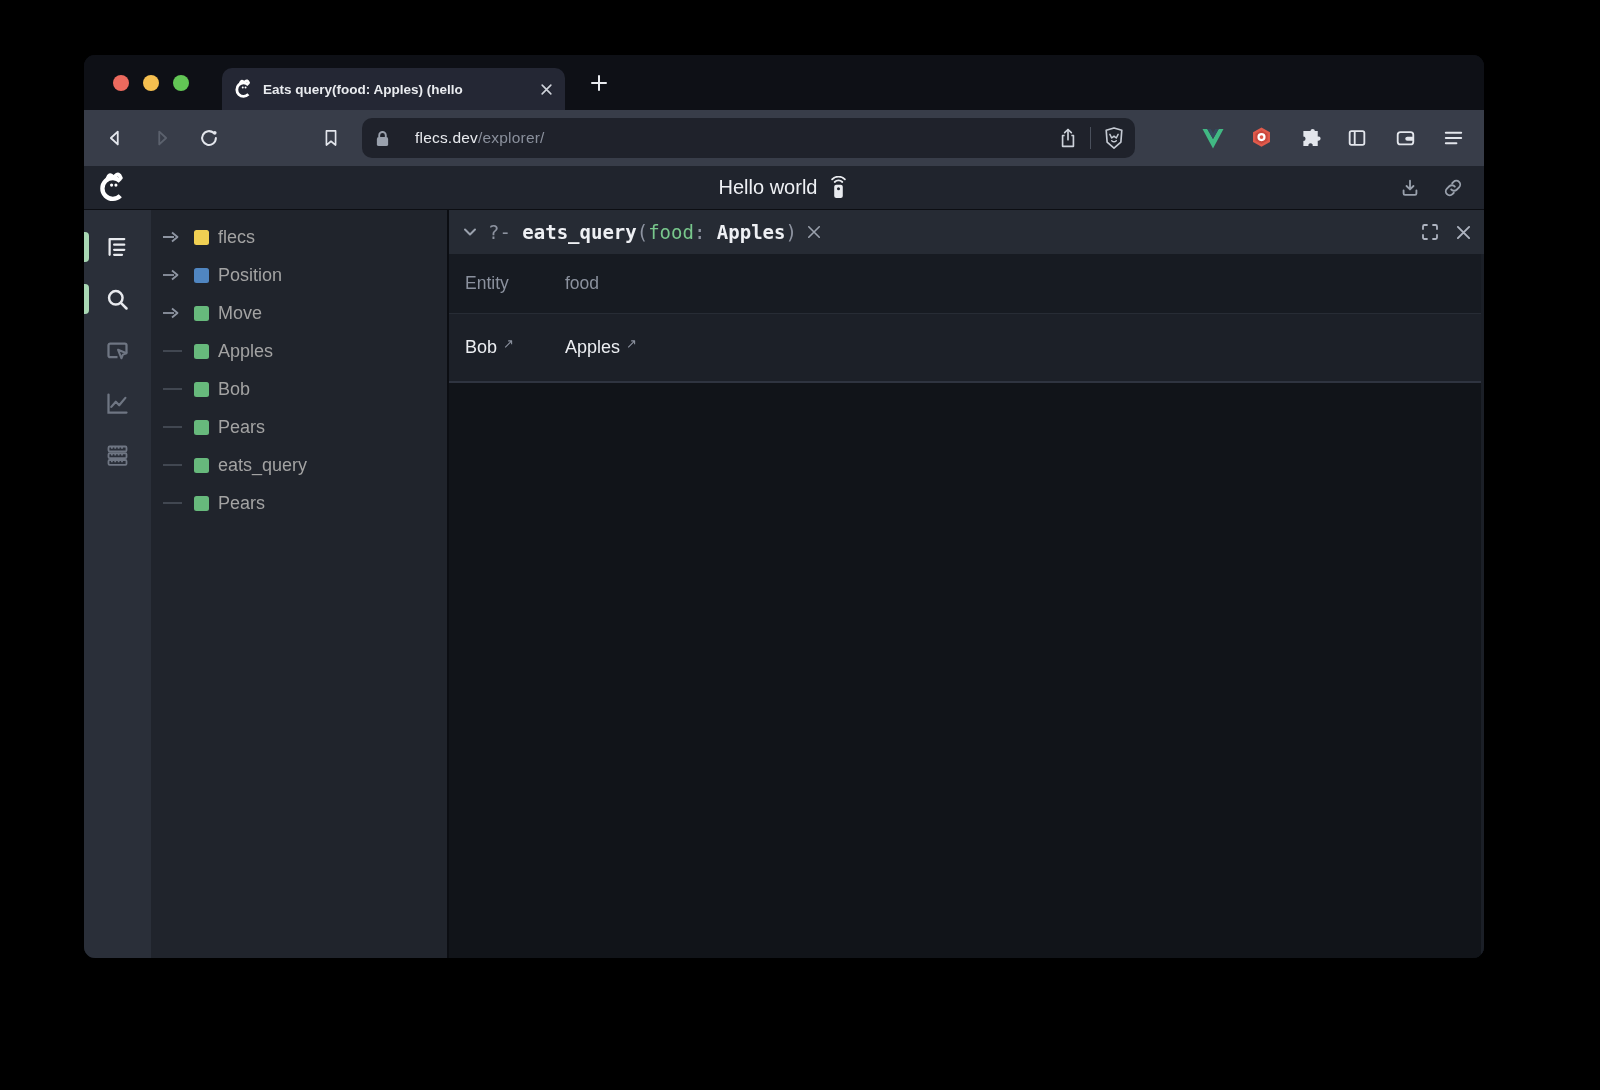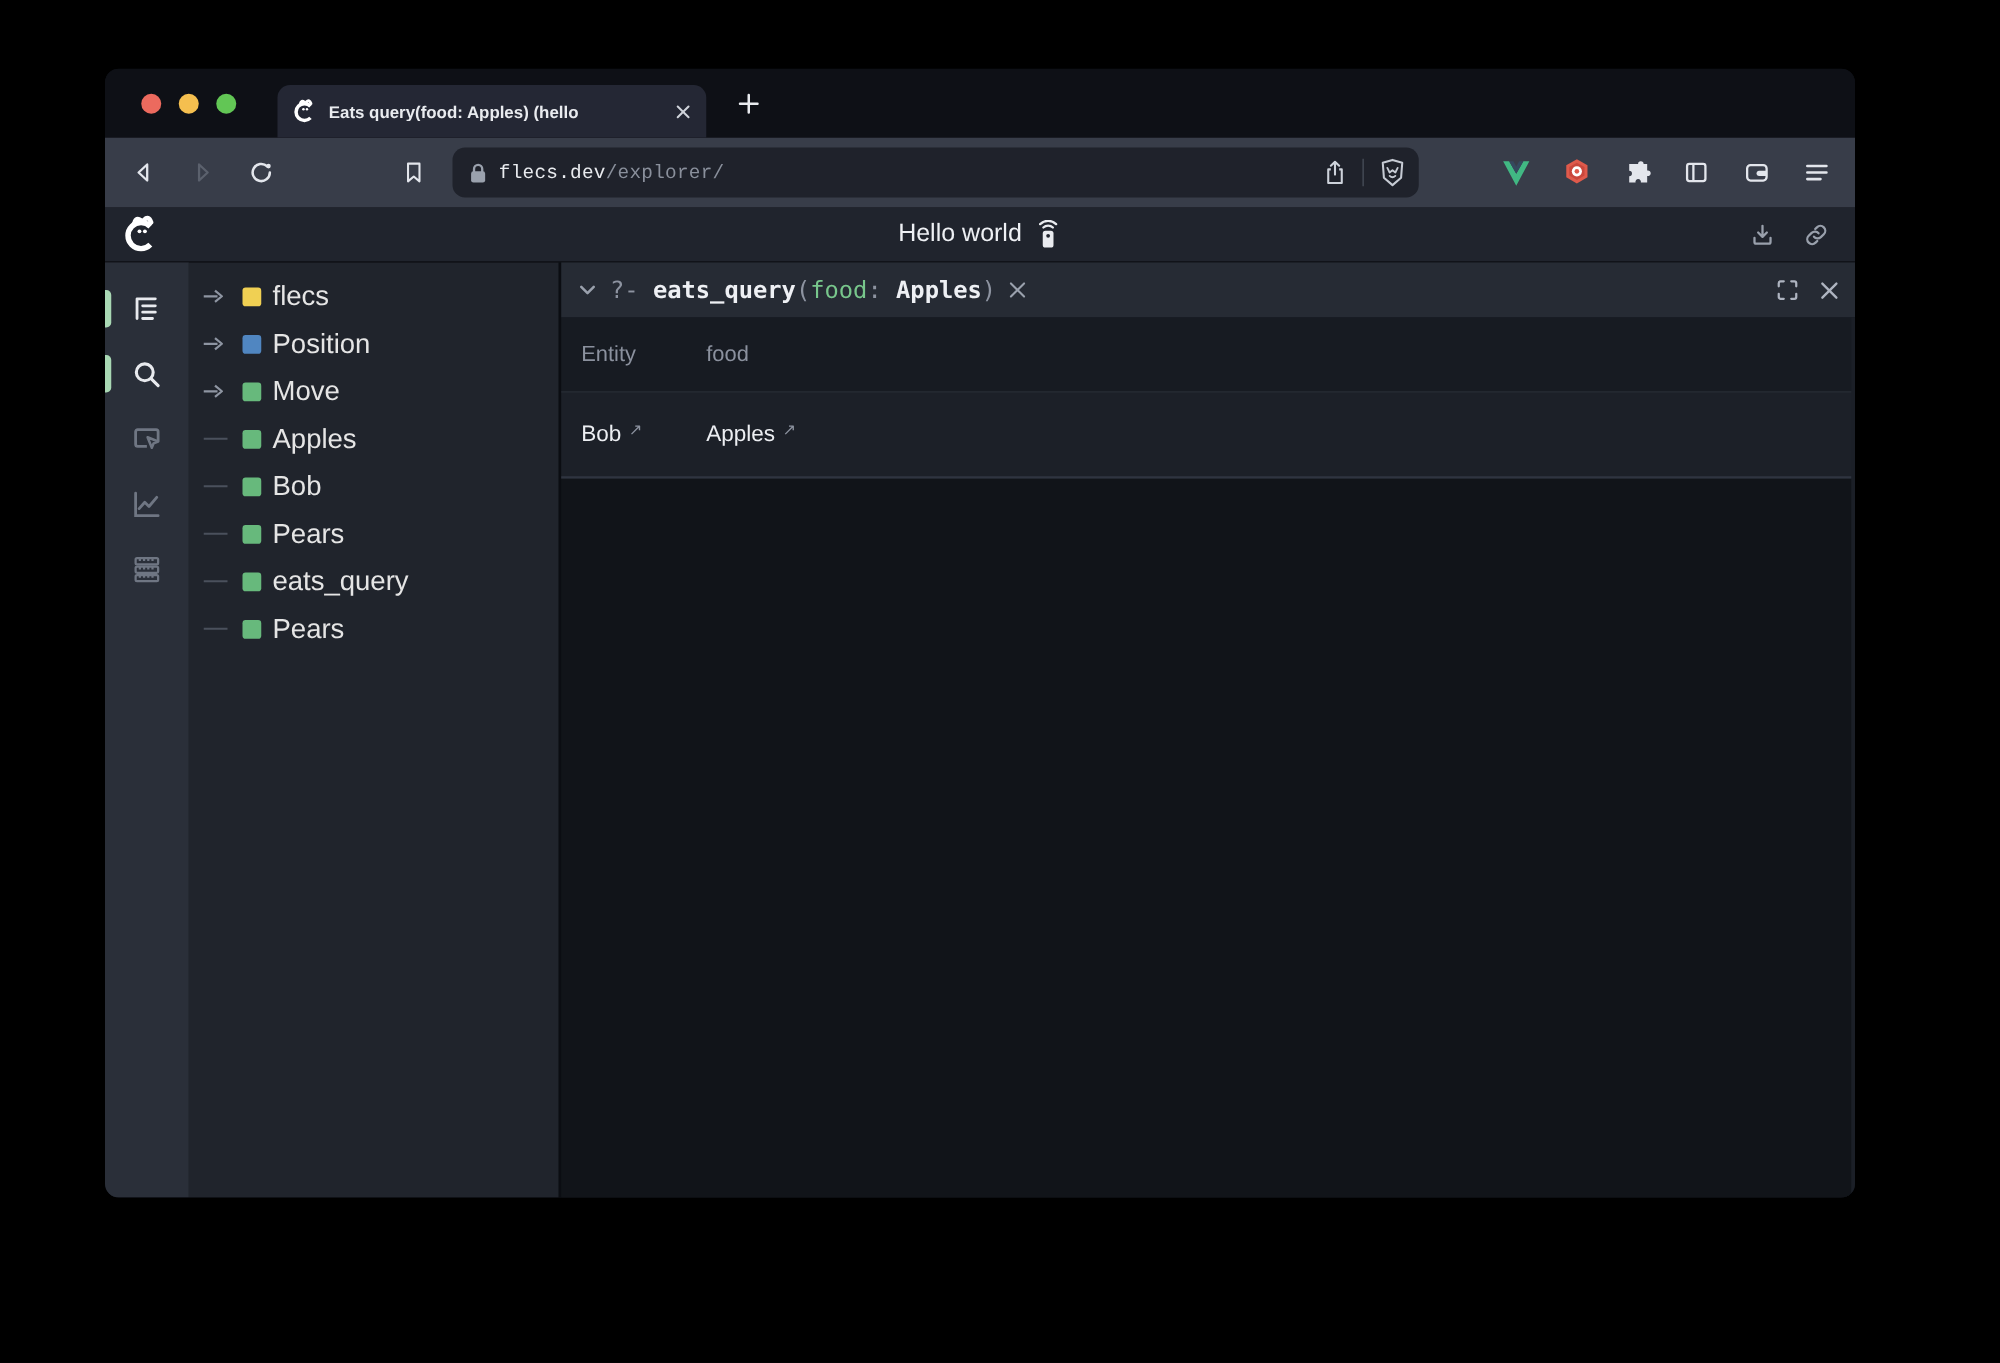--- a/index.html
+++ b/index.html
@@ -21,21 +21,21 @@
        mask-image:linear-gradient(90deg,#000 82%,transparent 99%);}
   .iconbtn{display:flex;align-items:center;justify-content:center;background:none;border:none;padding:0;cursor:default;}
   .newtab{position:absolute;left:505px;top:0;height:55px;display:flex;align-items:center;}
 
   
   .toolbar{height:56px;background:#383d49;flex:none;display:flex;align-items:center;padding:0 14px;}
   .navbtn{width:34px;height:34px;display:flex;align-items:center;justify-content:center;}
   .bookmarkbtn{margin-left:88px;}
   .urlbar{margin-left:14px;width:773px;height:40px;border-radius:10px;background:#1f222b;
           display:flex;align-items:center;padding:0 10px 0 13px;}
-  .urltext{margin-left:9px;font-size:15.5px;letter-spacing:.2px;flex:1;white-space:nowrap;overflow:hidden;font-family:Liberation Mono, monospace;}
+  .urltext{margin-left:25px;font-size:15.5px;letter-spacing:.2px;flex:1;white-space:nowrap;overflow:hidden;}
   .urlhost{color:#e9ebef;}
   .urlpath{color:#8a909c;}
   .urldivider{width:1px;height:22px;background:#4a505c;margin:0 12px;}
   .ext{margin-left:auto;display:flex;align-items:center;gap:14px;}
   .extbtn{width:34px;height:34px;display:flex;align-items:center;justify-content:center;}
 
   
   .appheader{height:44px;background:#20242d;flex:none;display:flex;align-items:center;
              padding:0 14px;position:relative;border-bottom:1px solid #0c0e13;}
   .apptitle{position:absolute;left:0;right:0;display:flex;align-items:center;justify-content:center;gap:11px;
@@ -45,21 +45,21 @@
   
   .content{flex:1;display:flex;min-height:0;background:#111419;}
   .rail{width:67px;flex:none;background:#2a2f39;position:relative;
         display:flex;flex-direction:column;align-items:center;padding-top:22px;gap:22px;}
   .railbtn{width:30px;height:30px;display:flex;align-items:center;justify-content:center;}
   .pill{position:absolute;left:0;width:5px;height:30px;border-radius:0 4px 4px 0;}
   .treepanel{width:296px;flex:none;background:#20242c;padding-top:8px;overflow:hidden;}
   .tree-item{height:38px;display:flex;align-items:center;padding-left:9px;cursor:default;}
   .conn{width:34px;display:flex;align-items:center;flex:none;}
   .sq{width:15px;height:15px;border-radius:2.5px;flex:none;margin-right:9px;}
-  .tree-label{color:#e5e5e5;font-size:22px;text-align:right;}
+  .tree-label{color:#a3a3a3;font-size:18px;text-align:right;}
 
   .main{flex:1;display:flex;flex-direction:column;background:#111419;border-left:2px solid #0b0d12;position:relative;}
   .scrollstrip{position:absolute;top:44px;bottom:0;right:0;width:3px;background:#1b1f27;}
   .qheader{height:44px;background:#262b34;flex:none;display:flex;align-items:center;padding:0 13px;}
   .qtext{font-family:"DejaVu Sans Mono",monospace;font-size:19px;margin-left:10px;white-space:pre;text-align:right;}
   .q-dim{color:#8d93a0;}
   .q-name{color:#eef0f4;font-weight:700;}
   .q-kw{color:#78c78c;}
   .q-arg{color:#eef0f4;font-weight:700;}
   .qclose{margin-left:10px;display:flex;align-items:center;}

